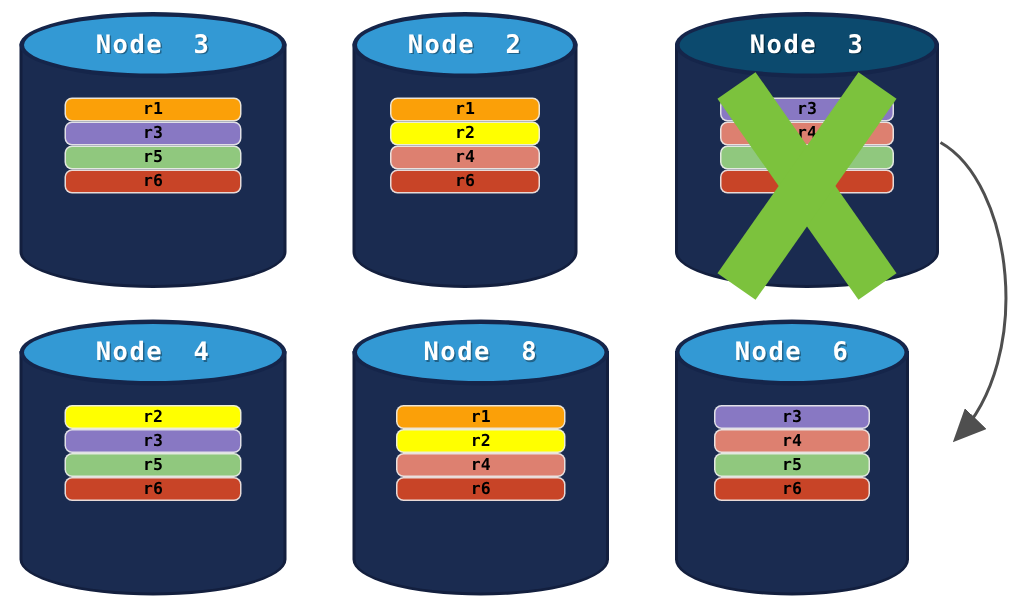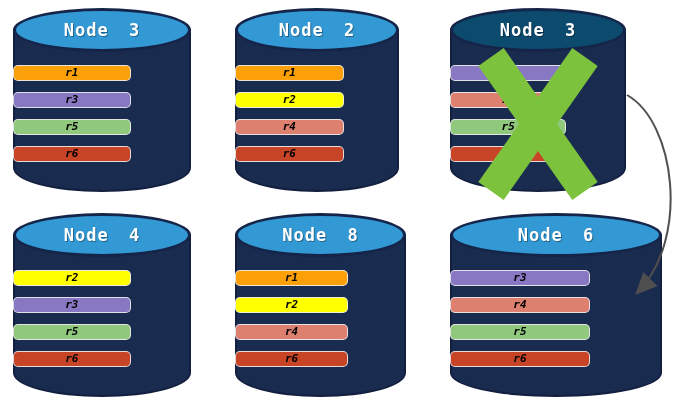--- a/index.html
+++ b/index.html
@@ -26,23 +26,22 @@
     z-index:2;
   }
   .node-title {
     font-size:17px; font-weight:bold; color:#ffffff;
     letter-spacing:1px; word-spacing:9px;
     text-shadow:1px 1px 0 rgba(0,0,0,0.35);
   }
   .bars {
     position:absolute; left:0; right:0; top:0; bottom:0;
     padding-top:57px;
-    display:flex; flex-direction:column; align-items:flex-start; gap:11px;
+    display:flex; flex-direction:column; align-items:center; 
     z-index:3;
-    font-style:italic;
   }
   .bar {
     width:65%; height:14px;
     border-radius:5px;
     border:1px solid rgba(235,235,235,0.9);
     box-sizing:content-box;
     display:flex; align-items:center; justify-content:center;
   }
   .bar span {
     font-size:11px; font-weight:bold; color:#000000; line-height:14px;
@@ -71,21 +70,21 @@
           </div>
           <div class="bar" style="background: rgb(144, 200, 126);">
             <span style="color: rgb(0, 0, 0);">r5</span>
           </div>
           <div class="bar" style="background: rgb(200, 68, 39);">
             <span style="color: rgb(0, 0, 0);">r6</span>
           </div>
         </div>
   </div>
 
-  <div class="cylinder" style="left: 235px; top: 8px; width: 164px; height: 184px;">
+  <div class="cylinder" style="left: 235px; top: 8px; width: 150px; height: 184px;">
     <div class="cyl-body" style="background: rgb(26, 43, 80); border-color: rgb(19, 31, 62);"></div>
     <div class="cyl-top" style="background: rgb(51, 153, 212); border-color: rgb(21, 37, 74);">
       <span class="node-title" style="color: rgb(255, 255, 255);">Node 2</span>
     </div>
     <div class="bars">
           <div class="bar" style="background: rgb(251, 160, 8);">
             <span style="color: rgb(0, 0, 0);">r1</span>
           </div>
           <div class="bar" style="background: rgb(255, 255, 0);">
             <span style="color: rgb(0, 0, 0);">r2</span>
@@ -155,21 +154,21 @@
           </div>
           <div class="bar" style="background: rgb(221, 128, 112);">
             <span style="color: rgb(0, 0, 0);">r4</span>
           </div>
           <div class="bar" style="background: rgb(200, 68, 39);">
             <span style="color: rgb(0, 0, 0);">r6</span>
           </div>
         </div>
   </div>
 
-  <div class="cylinder" style="left: 450px; top: 213px; width: 212px; height: 184px;">
+  <div class="cylinder" style="left: 450px; top: 213px; width: 156px; height: 184px;">
     <div class="cyl-body" style="background: rgb(26, 43, 80); border-color: rgb(19, 31, 62);"></div>
     <div class="cyl-top" style="background: rgb(51, 153, 212); border-color: rgb(21, 37, 74);">
       <span class="node-title" style="color: rgb(255, 255, 255);">Node 6</span>
     </div>
     <div class="bars">
           <div class="bar" style="background: rgb(136, 120, 195);">
             <span style="color: rgb(0, 0, 0);">r3</span>
           </div>
           <div class="bar" style="background: rgb(221, 128, 112);">
             <span style="color: rgb(0, 0, 0);">r4</span>

